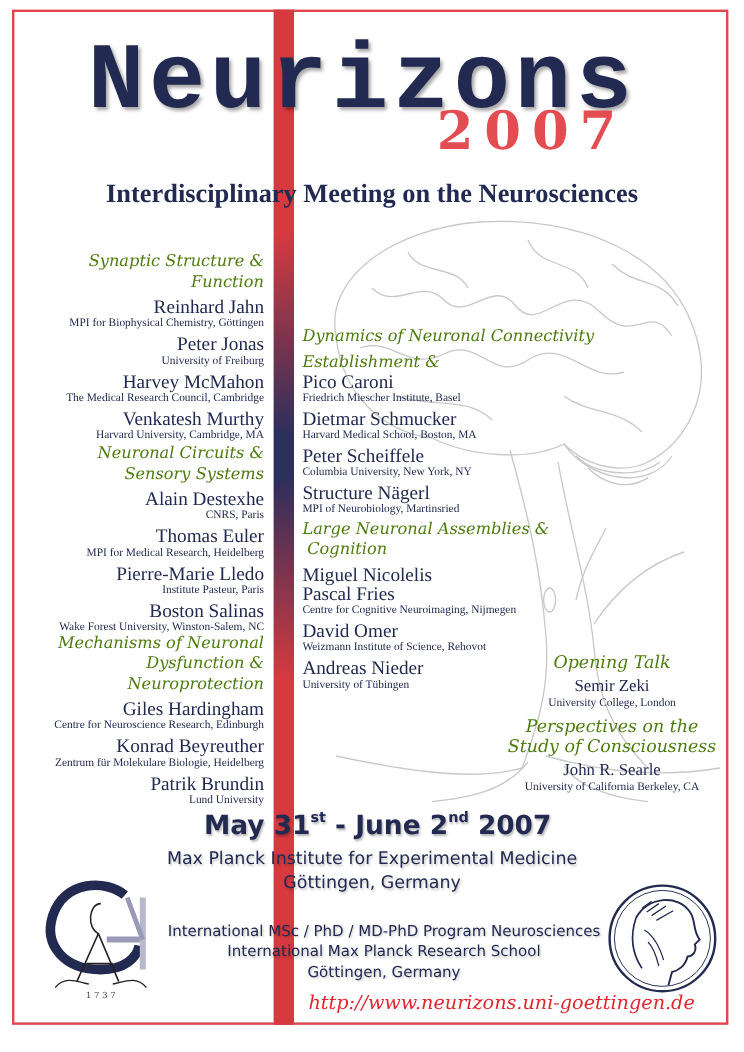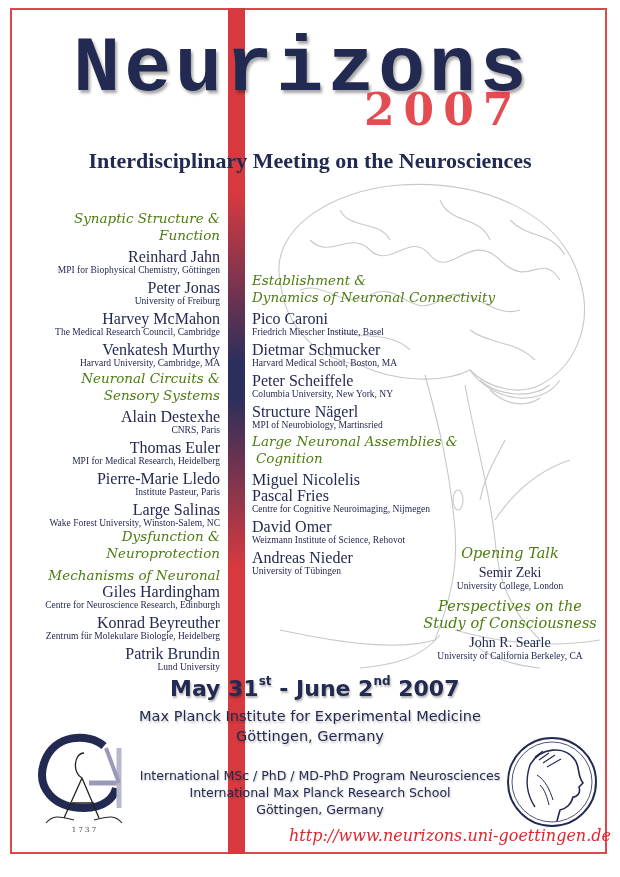--- a/index.html
+++ b/index.html
@@ -14,21 +14,21 @@
   .sec-title { color: #4d7c0f; font-style: italic; font-family: "DejaVu Serif", serif; font-size: 13.5px; line-height: 17px; }
   .name { font-family: "Liberation Serif", serif; font-size: 16px; color: #232a52; line-height: 16px; }
   .aff { font-family: "Liberation Serif", serif; font-size: 9.5px; color: #232a52; line-height: 11px; margin-bottom: 4px; }
   .left-col { position: absolute; left: 40px; width: 180px; text-align: right; }
   .mid-col { position: absolute; left: 252px; width: 260px; text-align: left; }
   .right-col { position: absolute; left: 420px; width: 180px; text-align: center; }
   .dates { position: absolute; left: 170px; top: 676px; font-family: "DejaVu Sans", sans-serif; font-weight: bold; font-size: 22px; color: #232a52; text-shadow: 1px 2px 2px rgba(0,0,0,0.3); white-space: nowrap; }
   .dates sup { font-size: 12px; vertical-align: top; position: relative; top: -2px; }
   .venue { position: absolute; left: 0; width: 620px; text-align: center; font-family: "DejaVu Sans", sans-serif; font-size: 14.5px; color: #232a52; text-shadow: 1px 2px 2px rgba(0,0,0,0.25); }
   .program { position: absolute; left: 0; width: 620px; text-align: center; font-family: "DejaVu Sans", sans-serif; font-size: 12.5px; color: #232a52; text-shadow: 1px 1px 2px rgba(0,0,0,0.25); line-height: 17px; }
-  .url { position: absolute; left: 280px; top: 826px; width: 340px; text-align: center; font-family: "DejaVu Serif", serif; font-style: italic; font-size: 16px; color: #e0262e; }
+  .url { position: absolute; left: 248px; top: 826px; width: 340px; text-align: center; font-family: "DejaVu Serif", serif; font-style: italic; font-size: 16px; color: #e0262e; }
   .logo-left { position: absolute; left: 34px; top: 728px; width: 100px; height: 110px; }
   .logo-right { position: absolute; left: 505px; top: 735px; width: 95px; height: 95px; }
 </style>
 </head>
 <body>
 
 <div class="frame"></div>
 <div class="vbar"></div>
 
 <svg class="brain" viewBox="0 0 370 500">
@@ -75,38 +75,38 @@
 
 <div class="left-col" style="top:370px;">
   <div class="sec-title">Neuronal Circuits &amp;</div>
   <div class="sec-title" style="margin-bottom:5px;">Sensory Systems</div>
   <div class="name">Alain Destexhe</div>
   <div class="aff">CNRS, Paris</div>
   <div class="name">Thomas Euler</div>
   <div class="aff">MPI for Medical Research, Heidelberg</div>
   <div class="name">Pierre-Marie Lledo</div>
   <div class="aff">Institute Pasteur, Paris</div>
-  <div class="name">Large Salinas</div>
+  <div class="name">Boston Salinas</div>
   <div class="aff">Wake Forest University, Winston-Salem, NC</div>
 </div>
 
 <div class="left-col" style="top:528px; left:20px; width:200px;">
+  <div class="sec-title">Mechanisms of Neuronal</div>
   <div class="sec-title" style="margin-bottom:5px;">Dysfunction &amp; Neuroprotection</div>
-  <div class="sec-title">Mechanisms of Neuronal</div>
   <div class="name">Giles Hardingham</div>
   <div class="aff">Centre for Neuroscience Research, Edinburgh</div>
   <div class="name">Konrad Beyreuther</div>
   <div class="aff">Zentrum für Molekulare Biologie, Heidelberg</div>
   <div class="name">Patrik Brundin</div>
   <div class="aff">Lund University</div>
 </div>
 
 <div class="mid-col" style="top:272px;">
+  <div class="sec-title" style="margin-bottom:5px;">Dynamics of Neuronal Connectivity</div>
   <div class="sec-title">Establishment &amp;</div>
-  <div class="sec-title" style="margin-bottom:5px;">Dynamics of Neuronal Connectivity</div>
   <div class="name">Pico Caroni</div>
   <div class="aff">Friedrich Miescher Institute, Basel</div>
   <div class="name">Dietmar Schmucker</div>
   <div class="aff">Harvard Medical School, Boston, MA</div>
   <div class="name">Peter Scheiffele</div>
   <div class="aff">Columbia University, New York, NY</div>
   <div class="name">Structure Nägerl</div>
   <div class="aff">MPI of Neurobiology, Martinsried</div>
 </div>
 

